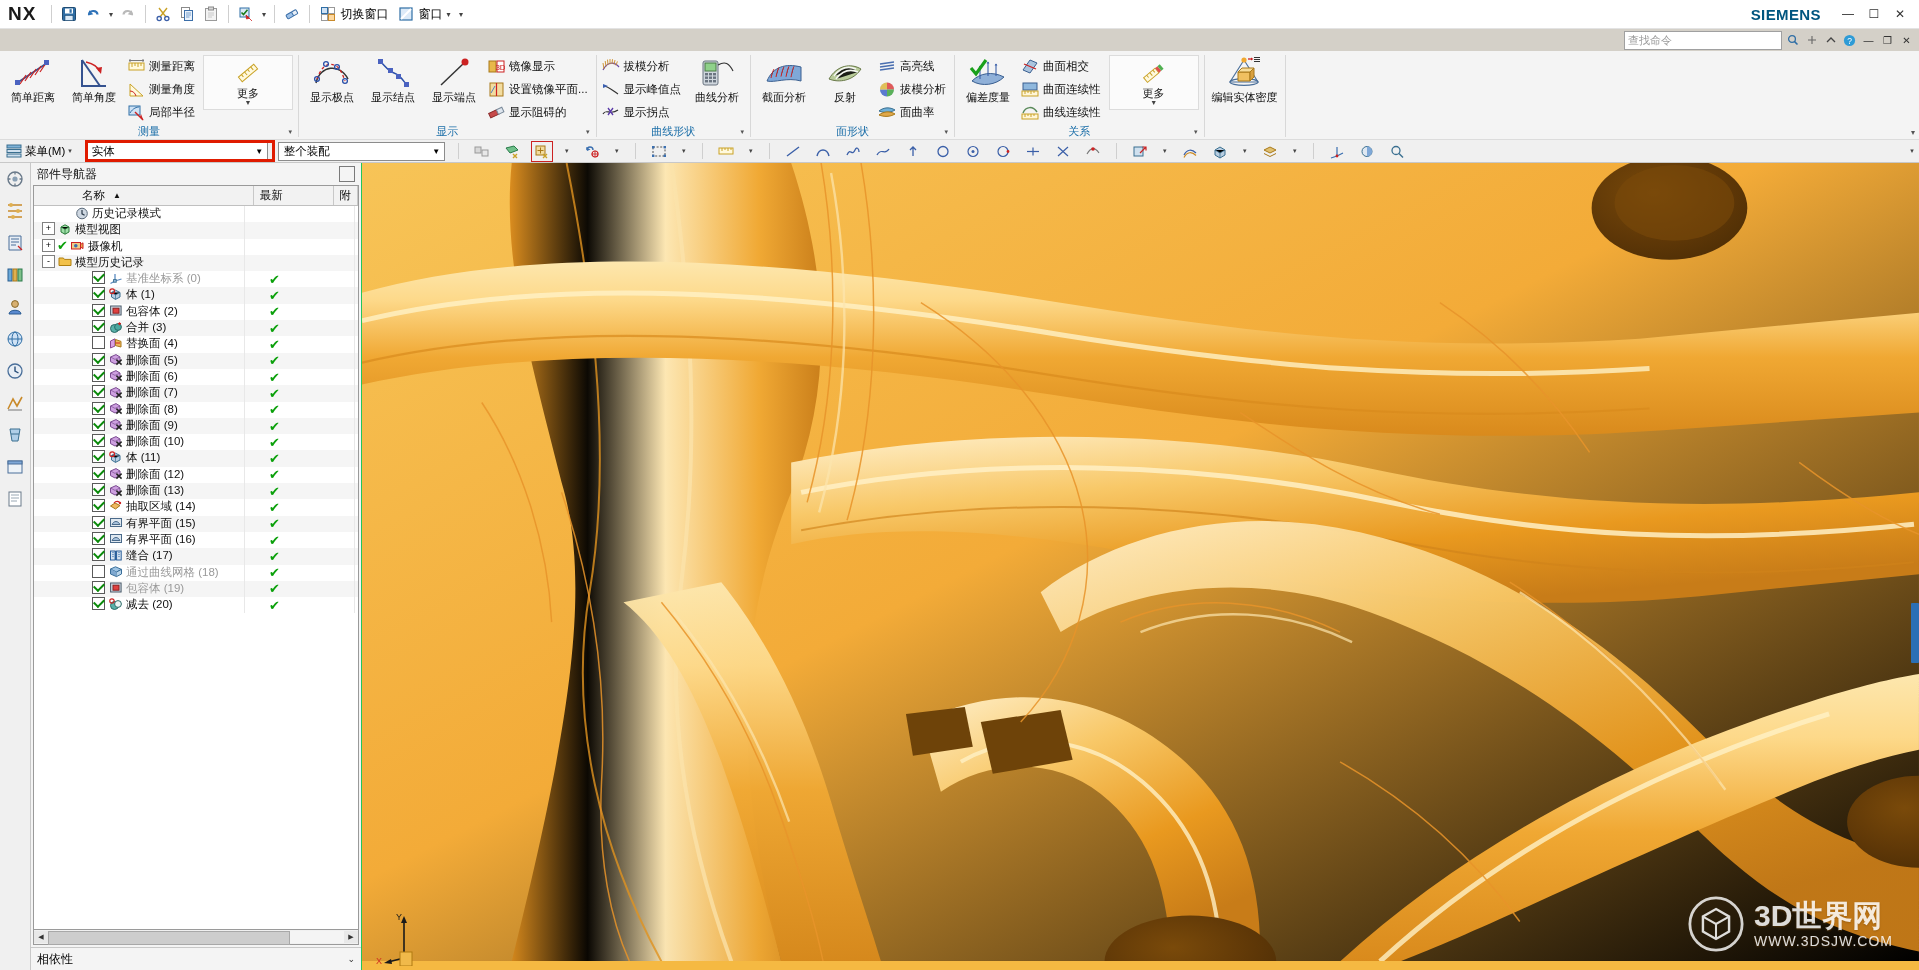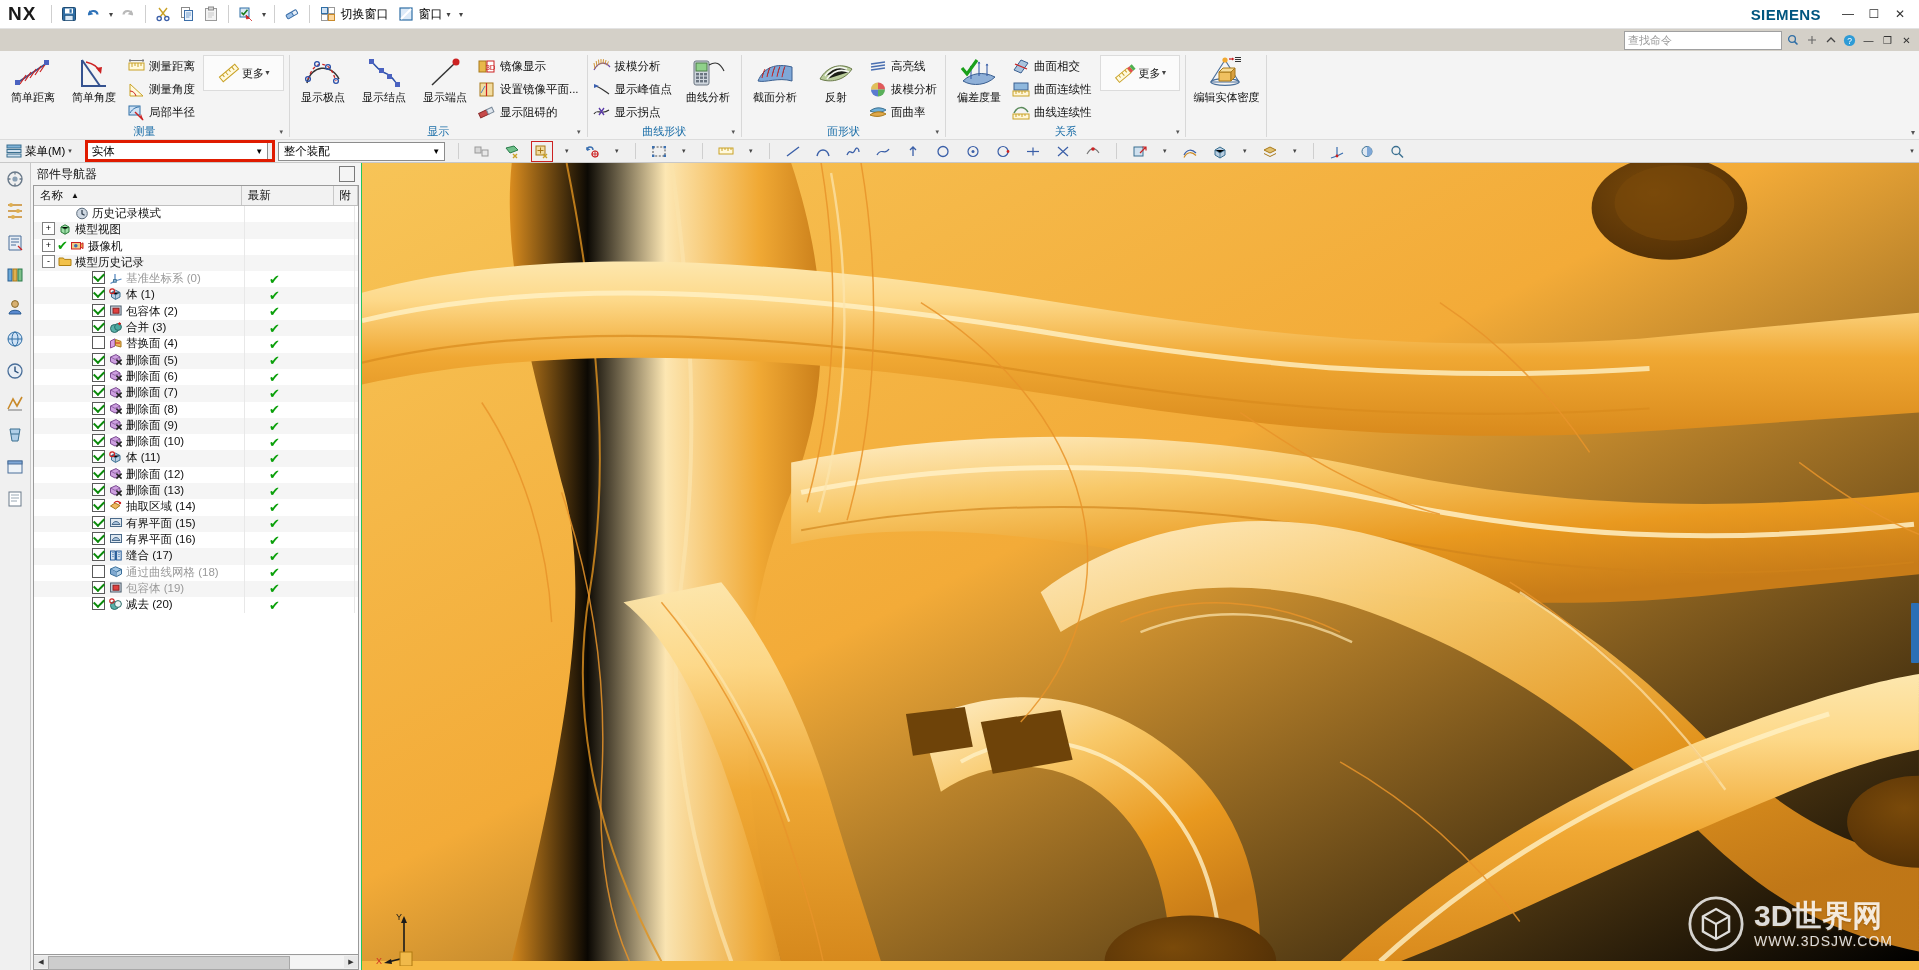--- a/index.html
+++ b/index.html
@@ -38,21 +38,21 @@
   .rgroup{display:flex;flex-direction:column;position:relative;}
   .rgroup .gbody{flex:1;display:flex;align-items:flex-start;padding:3px 3px 0 3px;gap:1px;}
   .rgroup .glabel{height:17px;display:flex;align-items:center;justify-content:center;font-size:11px;color:#1b6ea8;position:relative;}
   .rgroup .glabel .gcaret{position:absolute;right:6px;font-size:7px;color:#555;}
   .gsep{width:1px;background:#d8d8d8;margin:4px 0 2px 0;}
 
   .bigbtn{min-width:52px;padding:2px 4px;display:flex;flex-direction:column;align-items:center;gap:1px;cursor:default;}
   .bigbtn .lbl{font-size:11px;color:#111;white-space:nowrap;line-height:12px;text-align:center;}
   .bigbtn .ic{height:34px;display:flex;align-items:center;justify-content:center;}
 
-  .morebtn{min-width:48px;padding:2px 12px;display:flex;flex-direction:row;align-items:center;border:1px solid #dcdcdc;background:#fbfbfb;margin:1px 2px;}
+  .morebtn{min-width:48px;padding:2px 20px;display:flex;flex-direction:column;align-items:center;border:1px solid #dcdcdc;background:#fbfbfb;margin:1px 2px;}
   .morebtn .ic{height:30px;display:flex;align-items:center;justify-content:center;}
   .morebtn .lbl{font-size:11px;color:#111;line-height:11px;}
   .morebtn .dn{font-size:7px;color:#444;line-height:8px;}
 
   .smallcol{display:flex;flex-direction:column;gap:0px;padding-top:1px;}
   .smallbtn{display:flex;align-items:center;gap:4px;padding:1px 5px 1px 2px;height:21px;cursor:default;}
   .smallbtn .lbl{font-size:11.5px;color:#111;white-space:nowrap;}
   .smallbtn .ic{width:18px;height:18px;display:flex;align-items:center;justify-content:center;}
 
   
@@ -70,21 +70,21 @@
   .main{flex:1;display:flex;min-height:0;position:relative;}
   .resbar{width:30px;background:#f0f0f0;border-right:1px solid #c8c8c8;display:flex;flex-direction:column;align-items:center;padding-top:4px;gap:8px;flex:none;}
   .resicon{width:24px;height:24px;display:flex;align-items:center;justify-content:center;}
 
   .navpanel{width:330px;background:#f4f4f4;display:flex;flex-direction:column;border-right:1px solid #22c55e;flex:none;}
   .navtitle{height:22px;display:flex;align-items:center;padding:0 6px;font-size:12px;color:#111;background:#f4f4f4;}
   .navtitle .pin{margin-left:auto;width:14px;height:14px;border:1px solid #7a7a7a;}
   .tablewrap{flex:1;background:#fff;border:1px solid #9a9a9a;margin:0 2px;display:flex;flex-direction:column;min-height:0;}
   .thead{height:19px;background:#f2f2f2;display:flex;border-bottom:1px solid #c0c0c0;font-size:11.5px;flex:none;}
   .th{display:flex;align-items:center;padding:0 6px;border-right:1px solid #c8c8c8;color:#111;}
-  .th.c1{width:210px;gap:8px;}
+  .th.c1{width:210px;gap:8px;margin-left:42px;}
   .th.c2{width:85px;}
   .th.c3{flex:1;}
   .tbody{flex:1;overflow:hidden;position:relative;}
   .trow{height:16.3px;display:flex;align-items:center;font-size:11.5px;position:relative;}
   .trow.alt{background:#f5f5f5;}
   .trow .c1{width:210px;display:flex;align-items:flex-start;height:100%;border-right:1px solid #e8e8e8;}
   .trow .c2{width:85px;display:flex;align-items:center;justify-content:flex-start;padding-left:24px;height:100%;border-right:1px solid #e8e8e8;}
   .trow .c3{flex:1;height:100%;}
   .ind{display:inline-block;height:100%;}
   .expander{width:11px;height:11px;border:1px solid #808080;background:#fff;font-size:9px;line-height:9px;text-align:center;color:#000;display:inline-flex;align-items:center;justify-content:center;margin-right:2px;}
@@ -1394,20 +1394,24 @@
       </div>
 
       <div class="hscroll">
         <div class="hsb-arrow">◀</div>
         <div class="hsb-track">
             <div class="hsb-thumb"></div>
           </div>
         <div class="hsb-arrow">▶</div>
       </div>
 
+      <div class="dep">
+        <span>相依性</span>
+        <span class="chev">⌄</span>
+      </div>
     </div>
 
     <div class="viewport">
       <svg class="vp-canvas" viewBox="0 0 1560 800" preserveAspectRatio="none">
         <defs>
           <linearGradient id="bg" x1="0" y1="0" x2="1" y2="1">
             <stop offset="0%" stop-color="#f7c457"></stop>
               <stop offset="45%" stop-color="#f3ab38"></stop>
               <stop offset="100%" stop-color="#edа02c"></stop>
           </linearGradient>

